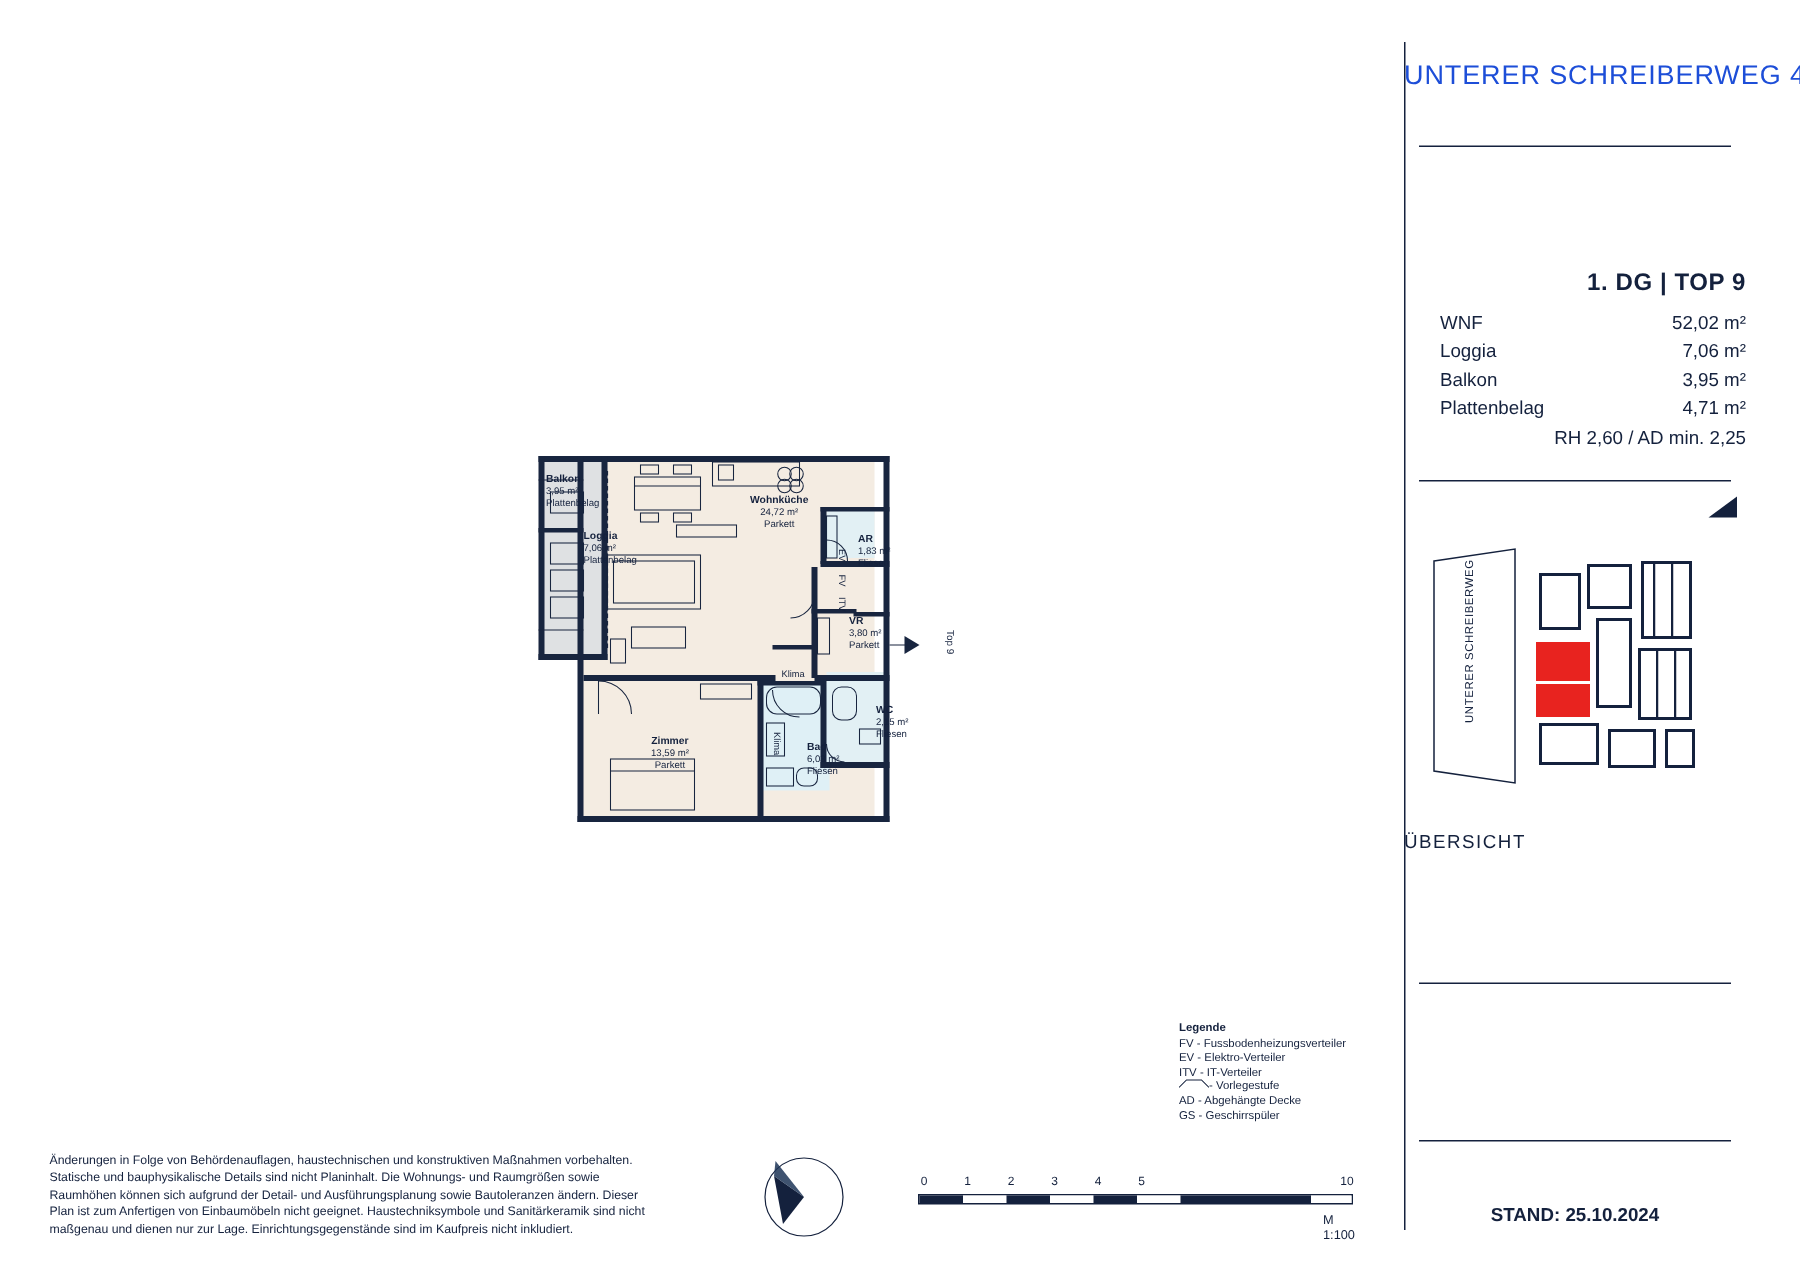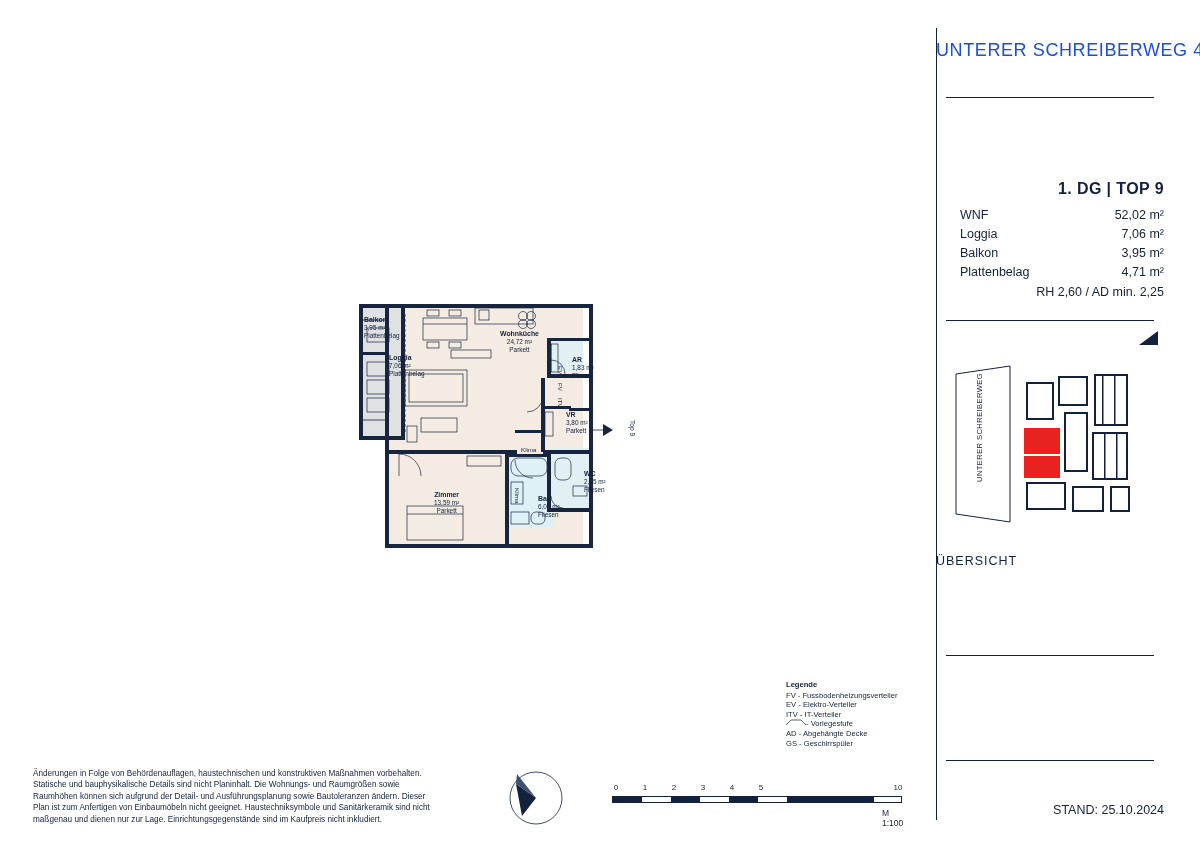--- a/index.html
+++ b/index.html
@@ -101,22 +101,23 @@
     top: 554px;
     width: 228px;
     font-size: 12.5px;
     letter-spacing: 1px;
   }
   .stand {
     position: absolute;
     left: 936px;
     top: 803px;
     width: 228px;
-    text-align: right;
+    text-align: center;
     font-size: 12.5px;
+    font-weight: bold;
   }
 
   
   .disclaimer {
     position: absolute;
     left: 33px;
     top: 768px;
     width: 410px;
     font-size: 8.2px;
     line-height: 11.4px;

